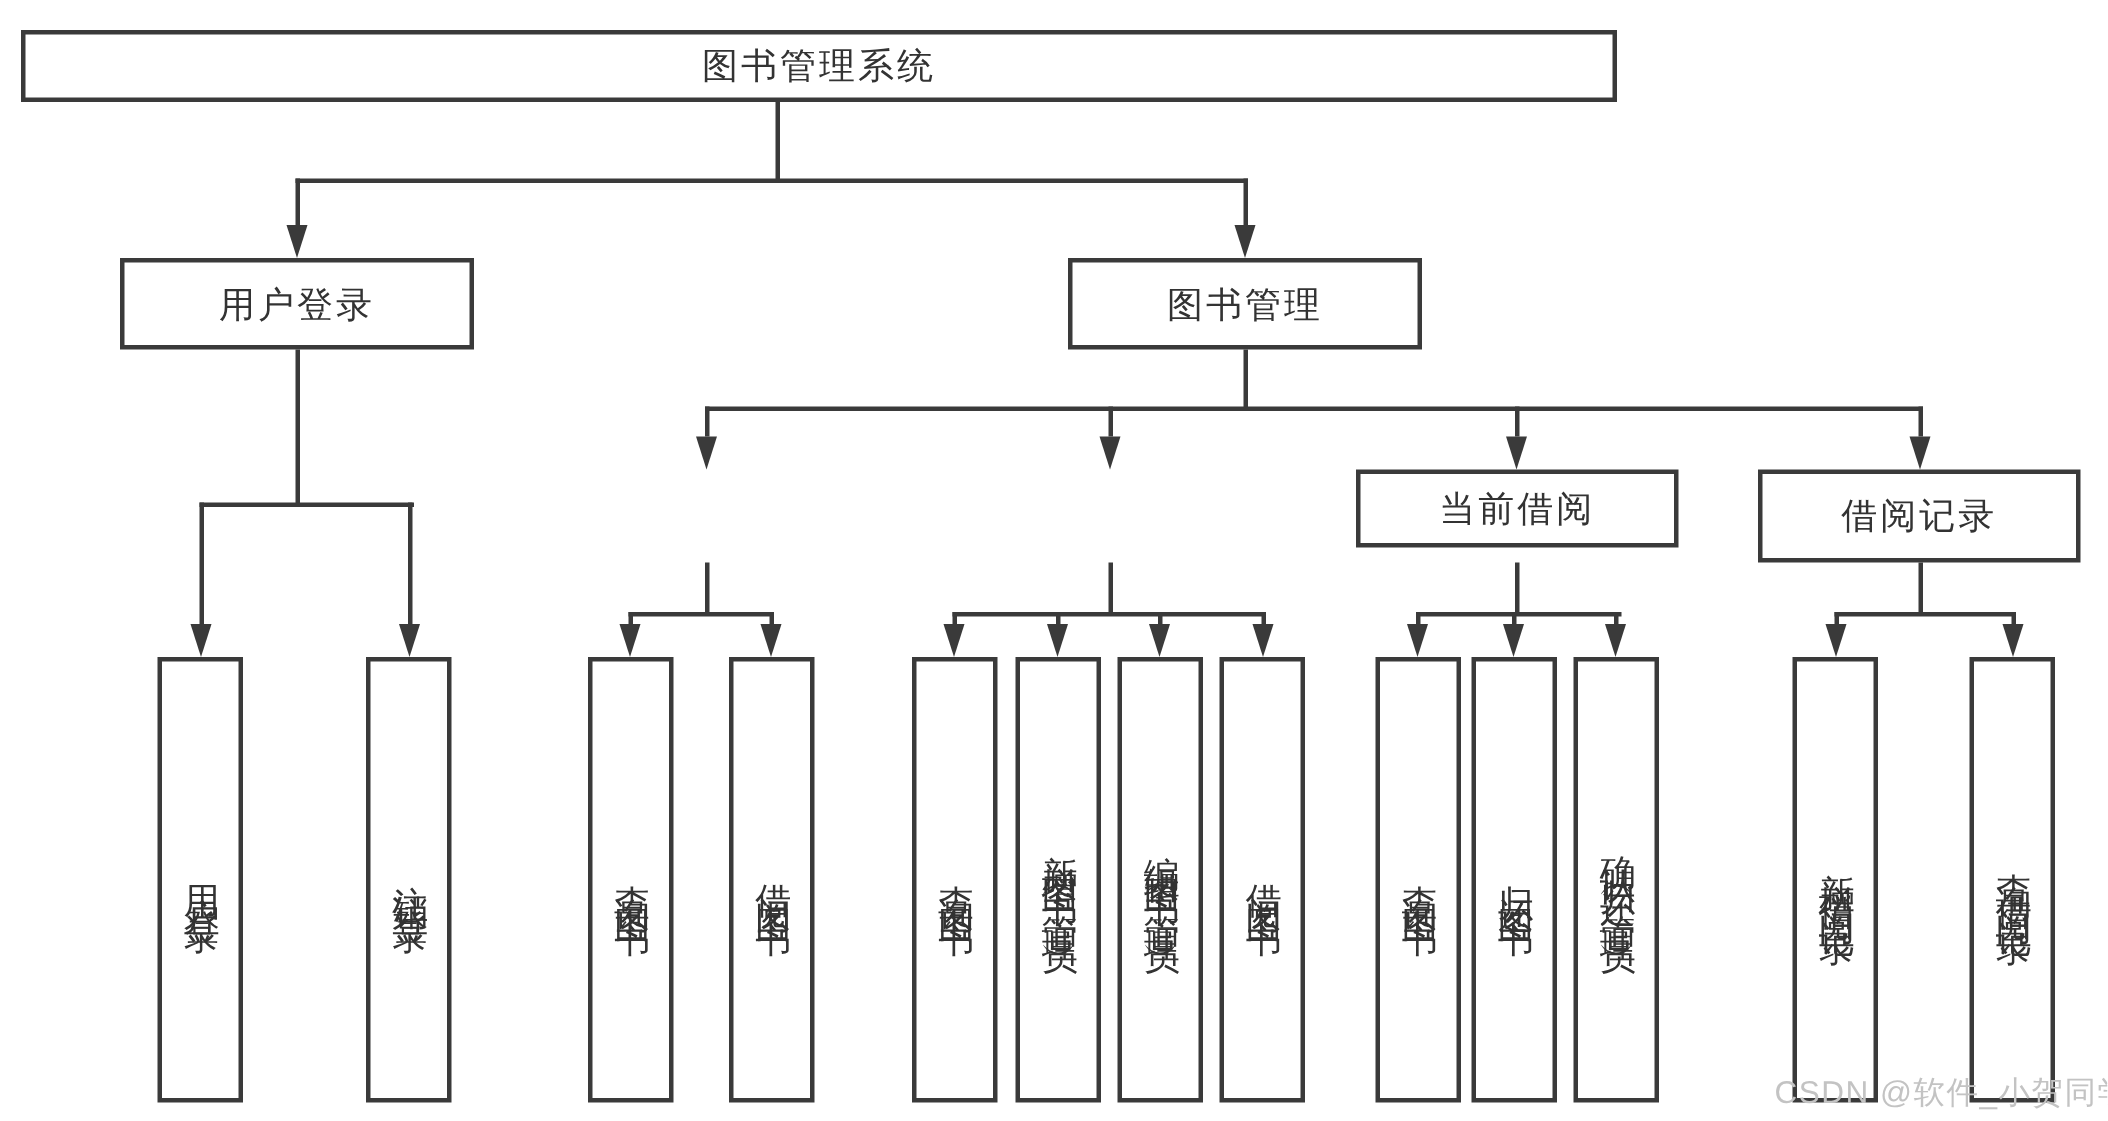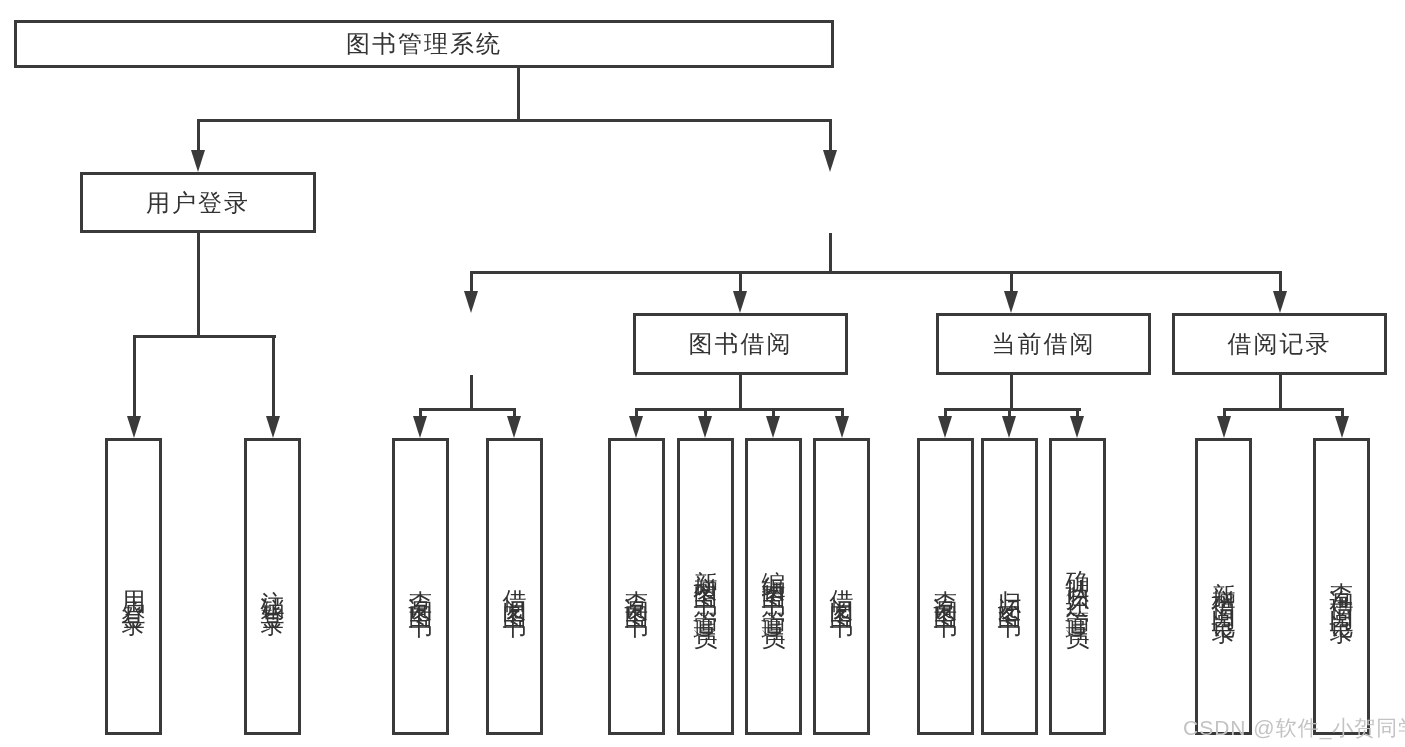--- a/index.html
+++ b/index.html
@@ -57,32 +57,32 @@
     color:var(--wm);
     letter-spacing:1px;
     white-space:nowrap;
   }
 </style>
 </head>
 <body>
 
 <div id="canvas">
 
-  <div class="box" style="left:14px;top:20px;width:820px;height:48px;">
+  <div class="box" style="left:14px;top:20px;width:1064px;height:48px;">
     <span>图书管理系统</span>
   </div>
 
   <div class="box" style="left:80px;top:172px;width:236px;height:61px;">
     <span>用户登录</span>
   </div>
+  <div class="box" style="left:712px;top:172px;width:236px;height:61px;">
+    <span>图书管理</span>
+  </div>
 
-  <div class="box" style="left:633px;top:313px;width:215px;height:62px;">
-    <span>图书借阅</span>
-  </div>
-  <div class="box" style="left:904px;top:313px;width:215px;height:62px;margin-left:32px;">
+  <div class="box" style="left:904px;top:313px;width:215px;height:52px;">
     <span>当前借阅</span>
   </div>
   <div class="box" style="left:1172px;top:313px;width:215px;height:62px;">
     <span>借阅记录</span>
   </div>
 
   <div class="leaf" style="left:105px;">
     <span class="vtext">用户登录</span>
   </div>
   <div class="leaf" style="left:244px;">

